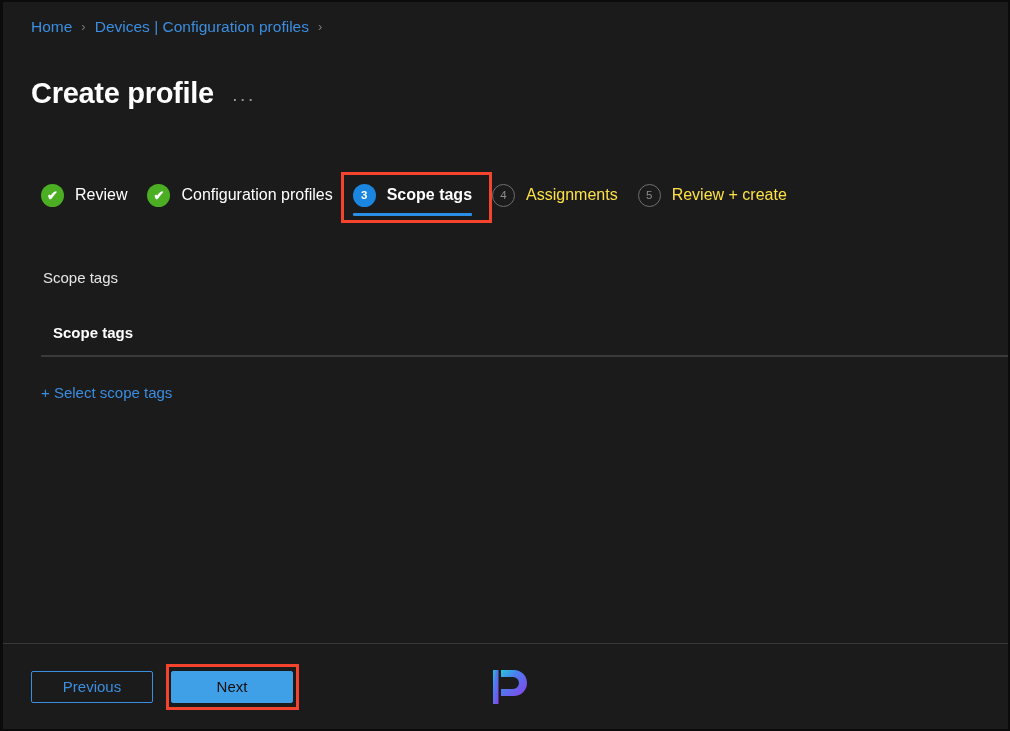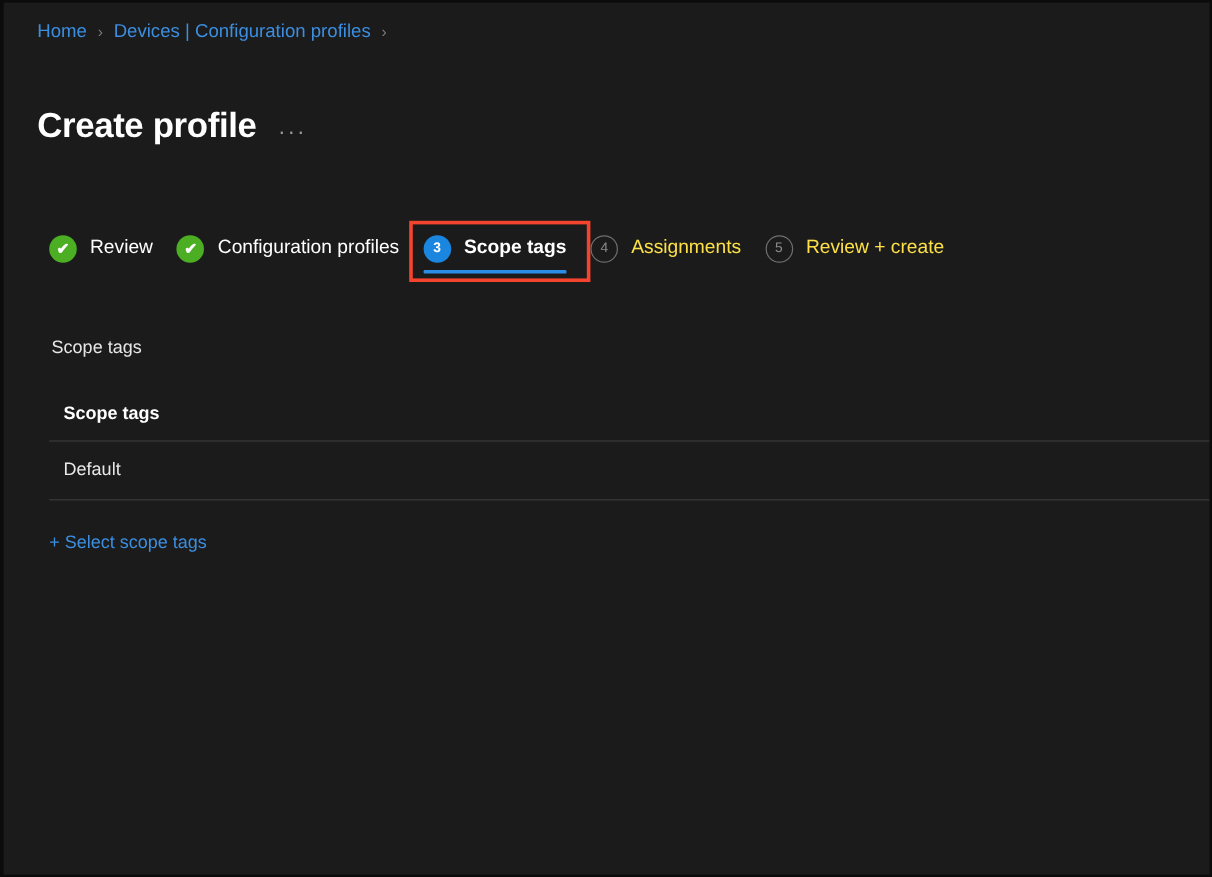--- a/index.html
+++ b/index.html
@@ -51,21 +51,20 @@
     margin: 0 9px;
     font-size: 13px;
     user-select: none;
   }
 
   
   .title-row {
     display: flex;
     align-items: center;
     padding: 6px 0 0 28px;
-    margin-top: 12px;
   }
   .page-title {
     font-size: 29px;
     font-weight: bold;
     letter-spacing: -0.3px;
     color: #ffffff;
     line-height: 1.1;
   }
   .ellipsis-btn {
     margin-left: 18px;
@@ -301,24 +300,41 @@
 
   </div>
 
   <div class="content">
 
     <div class="section-label">Scope tags</div>
 
     <div class="tags-table">
       <div class="table-head">Scope tags</div>
       <div class="rule"></div>
-      <div class="table-row">
-        <span>Default</span>
-      </div>
       <div class="rule"></div>
     </div>
 
     <a class="select-link">+ Select scope tags</a>
 
   </div>
 
+  <div class="footer">
+    <button class="btn btn-secondary">Previous</button>
+    <span class="btn-primary-wrap">
+      <button class="btn btn-primary">Next</button>
+    </span>
+
+    <span class="brand-logo">
+      <svg viewBox="0 0 44 44" width="44" height="44" aria-hidden="true">
+        <defs>
+          <linearGradient id="pgrad" x1="0" y1="0" x2="1" y2="1">
+            <stop offset="0%" stop-color="#25c7d8"></stop>
+            <stop offset="35%" stop-color="#4a7ff0"></stop>
+            <stop offset="100%" stop-color="#8b3fe8"></stop>
+          </linearGradient>
+        </defs>
+        <rect x="5" y="5" width="5.5" height="34" fill="url(#pgrad)"></rect>
+        <path d="M13 5 H26 A13 13 0 0 1 26 31 H13 V24 H25 A6 6 0 0 0 25 12 H13 Z" fill="url(#pgrad)"></path>
+      </svg>
+    </span>
+  </div>
 
 </div>
 
 </body></html>

